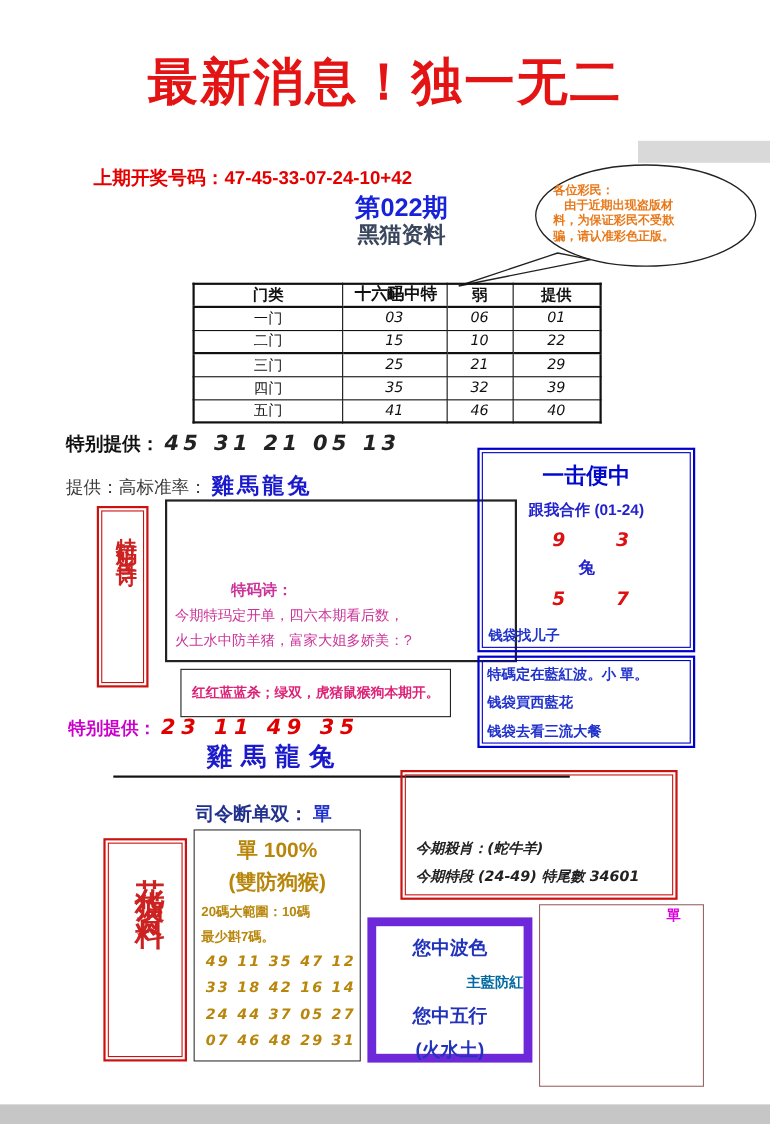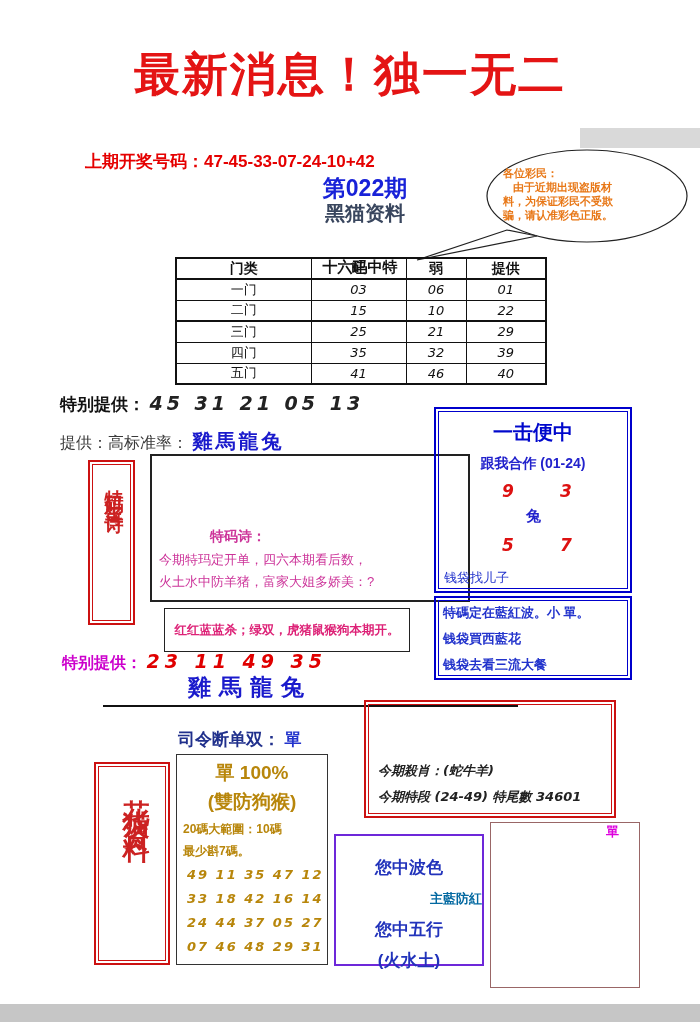--- a/index.html
+++ b/index.html
@@ -138,21 +138,21 @@
   <div class="inner"></div>
   <div style="position:absolute; left:0; top:10px; width:100%; text-align:center;
               font-size:20px; font-weight:bold; color:#0008cc;">一击便中</div>
   <div style="position:absolute; left:0; top:46px; width:100%; text-align:center;
               font-size:14px; font-weight:bold; color:#2222cc;">跟我合作 (01-24)</div>
   <div class="hand" style="position:absolute; left:66px; top:72px; font-size:17px; font-weight:bold; color:#dd1111;">9</div>
   <div class="hand" style="position:absolute; left:124px; top:72px; font-size:17px; font-weight:bold; color:#dd1111;">3</div>
   <div style="position:absolute; left:90px; top:98px; font-size:15px; font-weight:bold; color:#2222cc;">兔</div>
   <div class="hand" style="position:absolute; left:66px; top:126px; font-size:17px; font-weight:bold; color:#dd1111;">5</div>
   <div class="hand" style="position:absolute; left:124px; top:126px; font-size:17px; font-weight:bold; color:#dd1111;">7</div>
-  <div style="position:absolute; left:8px; top:160px; font-size:13px; font-weight:normal; color:#2233cc;">钱袋找儿子</div>
+  <div style="position:absolute; left:8px; top:160px; font-size:13px; font-weight:bold; color:#2233cc;">钱袋找儿子</div>
 </div>
 
 <div class="abs dblblue" style="left:434px; top:596px; width:198px; height:84px;">
   <div class="inner"></div>
   <div style="position:absolute; left:7px; top:6px; font-size:13px; font-weight:bold; color:#2233cc;">特碼定在藍紅波。小  單。</div>
   <div style="position:absolute; left:7px; top:32px; font-size:13px; font-weight:bold; color:#2233cc;">钱袋買西藍花</div>
   <div style="position:absolute; left:7px; top:58px; font-size:13px; font-weight:bold; color:#2233cc;">钱袋去看三流大餐</div>
 </div>
 
 <div class="abs dblred" style="left:364px; top:700px; width:252px; height:118px;">
@@ -178,22 +178,22 @@
   <div class="hand" style="position:absolute; left:10px; top:160px; font-size:13px; font-weight:bold; color:#b8860b; letter-spacing:2px;">24 44 37 05 27</div>
   <div class="hand" style="position:absolute; left:10px; top:184px; font-size:13px; font-weight:bold; color:#b8860b; letter-spacing:2px;">07 46 48 29 31</div>
 </div>
 
 <div class="abs dblred" style="left:94px; top:762px; width:76px; height:203px;">
   <div class="inner"></div>
   <div class="vtext" style="position:absolute; left:22px; top:14px; font-size:27px; font-weight:bold;
               color:#cc2222; letter-spacing:12px;">花猫资料</div>
 </div>
 
-<div class="abs" style="left:334px; top:834px; width:150px; height:132px; border:2px solid #6d28d9;
-            padding-top:16px;">
+<div class="abs" style="left:334px; top:834px; width:150px; height:132px; border:8px solid #6d28d9;
+            padding-top:4px;">
   <div style="text-align:center; font-size:17px; font-weight:bold; color:#2233bb; line-height:31px;">您中波色</div>
   <div style="text-align:right; font-size:13px; font-weight:bold; color:#0369a1; line-height:31px;">主藍防紅</div>
   <div style="text-align:center; font-size:17px; font-weight:bold; color:#2233bb; line-height:31px;">您中五行</div>
   <div style="text-align:center; font-size:17px; font-weight:bold; color:#2233bb; line-height:31px;">(火水土)</div>
 </div>
 
 <div class="abs" style="left:490px; top:822px; width:150px; height:166px; border:1px solid #996666;">
   <div style="position:absolute; right:20px; top:0px; font-size:13px; font-weight:bold; color:#dd00dd;">單</div>
 </div>
 

